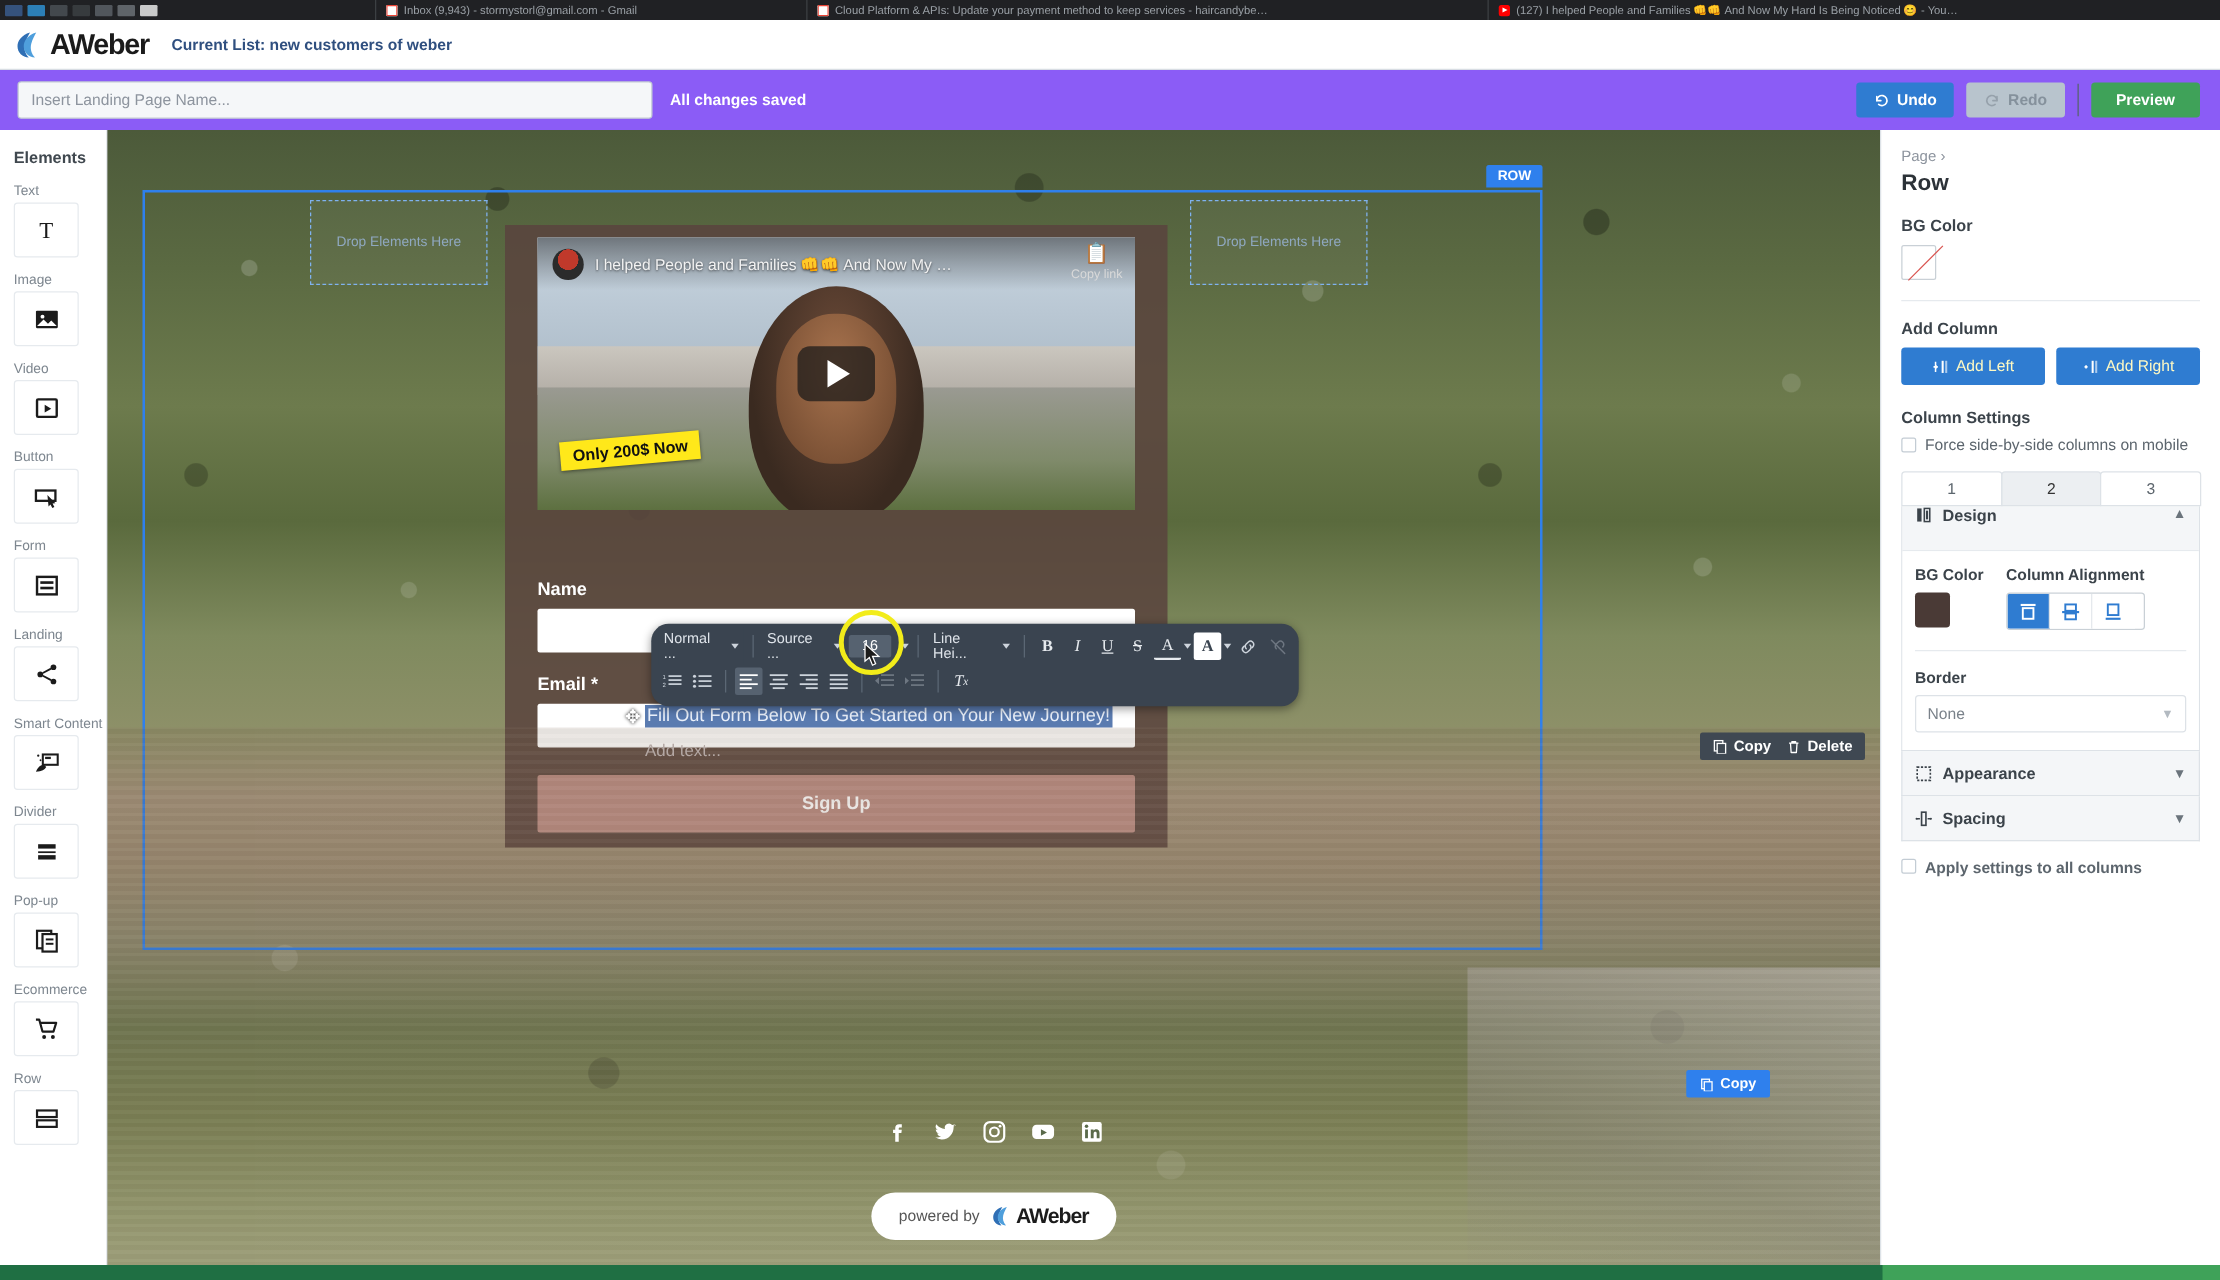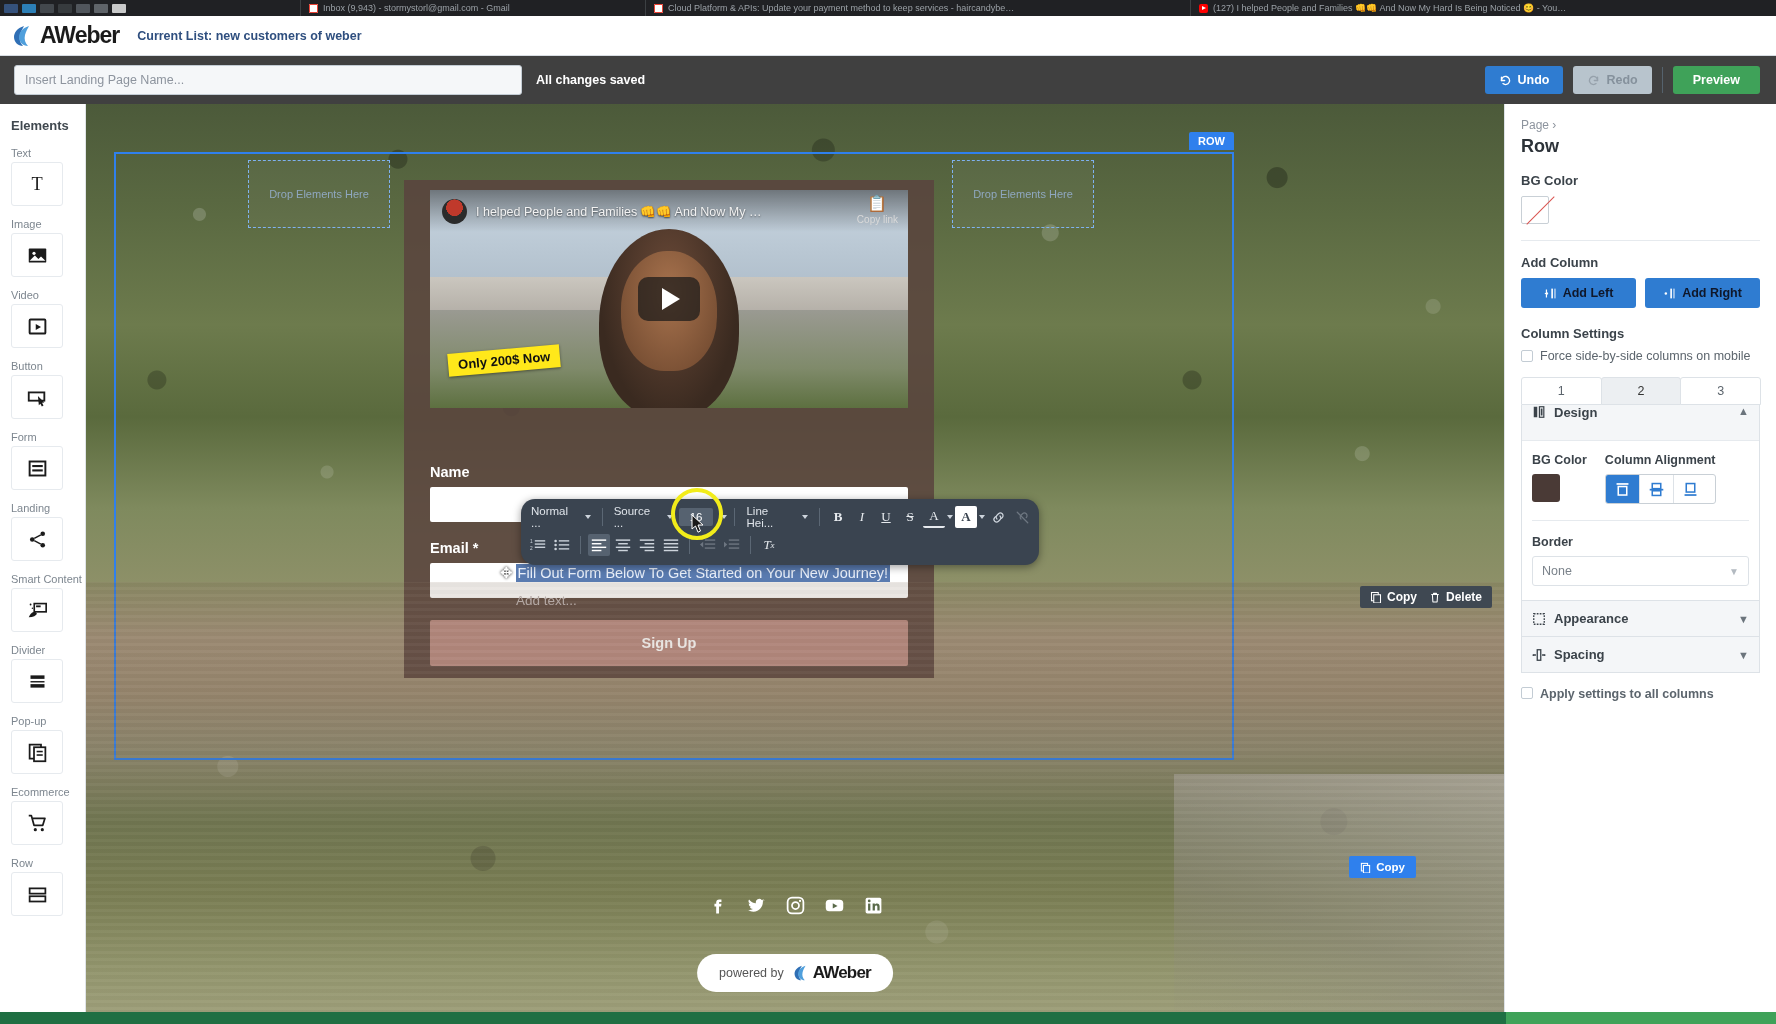--- a/index.html
+++ b/index.html
@@ -47,21 +47,21 @@
   }
   .logo-wrap { display: flex; align-items: center; gap: 2px; }
   .logo-mark { width: 26px; height: 24px; }
   .logo-text { font-size: 23px; font-weight: bold; color: #1b1b1b; letter-spacing: -1px; }
   .current-list {
     font-size: 12.5px; font-weight: bold; color: #2f4f7f;
   }
 
   
   .toolbar {
-    height: 48px; background: #404040;
+    height: 48px; background: #8b5cf6;
     display: flex; align-items: center; padding: 0 16px 0 14px;
     gap: 14px;
   }
   .page-name-input {
     width: 508px; height: 30px;
     background: #f5f7f9; border: 1px solid #c3ccd4; border-radius: 3px;
     padding: 0 10px; font-size: 12.5px; color: #5a6472;
     font-family: "Liberation Sans", sans-serif;
   }
   .page-name-input::placeholder { color: #8d949e; }
@@ -325,22 +325,22 @@
     width: 28px; height: 28px; border: 1px solid #c9d0d6; border-radius: 2px; background: #fff;
     position: relative; cursor: pointer;
   }
   .swatch-none::after {
     content: ""; position: absolute; left: -1px; top: 50%; width: 39px; height: 1px;
     background: #d9534f; transform: rotate(-45deg); transform-origin: center;
   }
   .hr { height: 1px; background: #e6eaee; margin: 16px 0 14px 0; }
   .addcol-row { display: flex; gap: 9px; margin-bottom: 18px; }
   .addcol-btn {
-    flex: 1; height: 30px; background: #2f7cd1; color: #0f172a; border: none; border-radius: 3px;
-    font-size: 12.5px; font-weight: bold; display: inline-flex; align-items: center;
+    flex: 1; height: 30px; background: #2f7cd1; color: #fef9c3; border: none; border-radius: 3px;
+    font-size: 12.5px; font-weight: normal; display: inline-flex; align-items: center;
     justify-content: center; gap: 6px; cursor: pointer; font-family: "Liberation Sans", sans-serif;
   }
   .chk-row { display: flex; align-items: center; gap: 7px; margin-bottom: 14px; }
   .chk { width: 12px; height: 12px; border: 1px solid #c3ccd4; border-radius: 2px; background: #fff; cursor: pointer; }
   .chk-label { font-size: 12.5px; color: #5c656d; }
   .col-tabs { display: flex; }
   .col-tab {
     flex: 1; height: 28px; border: 1px solid #dde2e7; background: #fff;
     font-size: 12.5px; color: #5c656d; display: flex; align-items: center; justify-content: center;
     cursor: pointer; border-radius: 3px 3px 0 0; margin-right: -1px;

